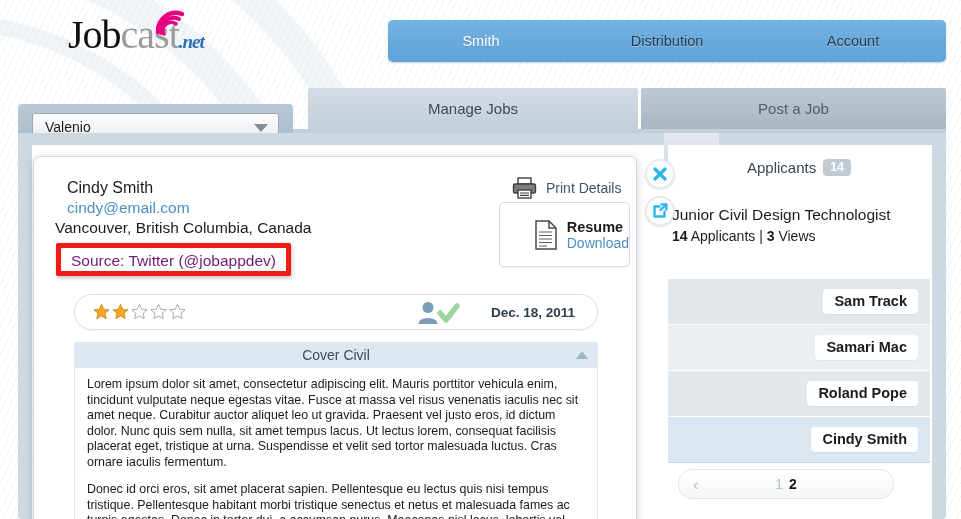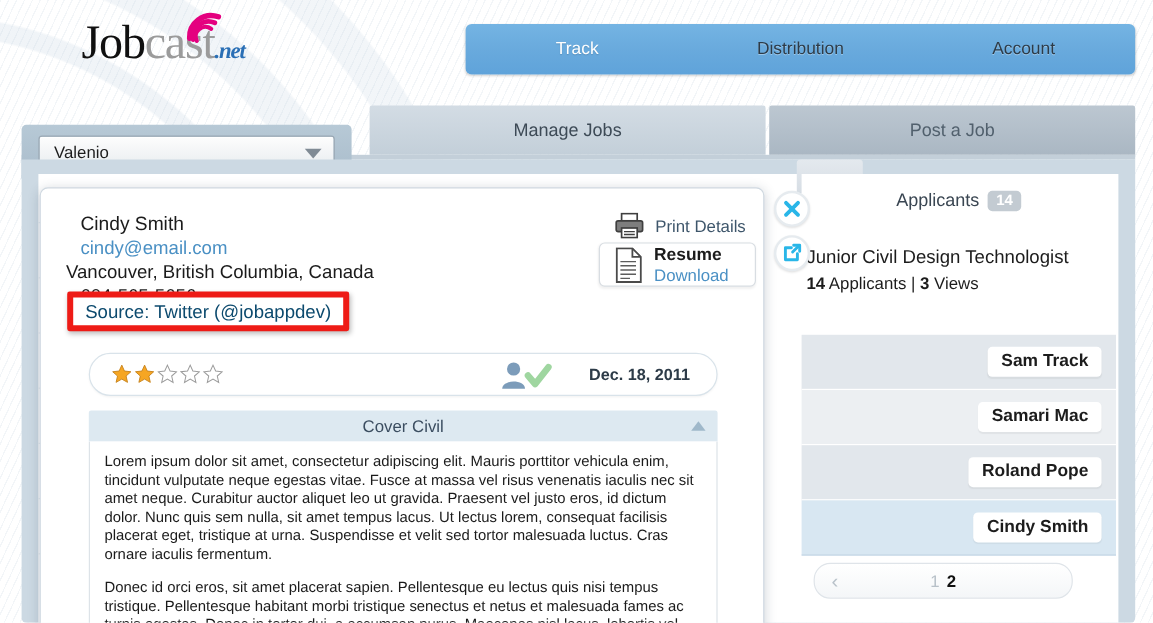--- a/index.html
+++ b/index.html
@@ -165,25 +165,26 @@
   .cand-email { position: absolute; left: 33px; top: 42px; font-size: 15.5px; color: #4a90c4; cursor: pointer; }
   .cand-loc { position: absolute; left: 21px; top: 62px; font-size: 15.5px; color: #1b1b1b; white-space: nowrap; }
   .cand-phone { position: absolute; left: 33px; top: 82px; font-size: 15.5px; color: #1b1b1b; }
 
   .print-btn {
     position: absolute; left: 478px; top: 20px;
     display: flex; align-items: center; gap: 8px; cursor: pointer;
   }
   .print-label { font-size: 14px; color: #3e566b; }
   .resume-btn {
-    position: absolute; left: 465px; top: 45px; width: 131px; height: 37px;
+    position: absolute; left: 465px; top: 45px; width: 131px; height: 65px;
     background: #ffffff; border: 1px solid #d8dde2; border-radius: 5px;
     box-shadow: 0 1px 2px rgba(0,0,0,0.06);
     display: flex; align-items: center; gap: 9px; padding-left: 12px;
     cursor: pointer;
+    justify-content: flex-end;
   }
   .resume-txt { display: flex; flex-direction: column; line-height: 16px; }
   .resume-title { font-size: 14.5px; font-weight: 700; color: #1b1b1b; }
   .resume-sub { font-size: 14px; color: #4a90c4; }
 
   .rating-bar {
     position: absolute; left: 40px; top: 137px; width: 524px; height: 36px;
     background: #ffffff; border: 1px solid #d9e3ea; border-radius: 18px;
     box-shadow: 0 1px 2px rgba(0,0,0,0.05);
     font-weight: bold;
@@ -218,21 +219,21 @@
   
   .annot-box {
     position: absolute; left: 56px; top: 243px; width: 235px; height: 33px;
     border: 5px solid #ee1b16; border-radius: 2px;
     background: #ffffff;
     box-shadow: 1px 2px 4px rgba(0,0,0,0.25);
     z-index: 40;
   }
   .annot-text {
     position: absolute; left: 10px; top: 4px;
-    font-size: 15.5px; color: #0c4a6e; white-space: nowrap;
+    font-size: 15.5px; color: #701a75; white-space: nowrap;
   }
 
   
   .circ-btn {
     position: absolute; width: 30px; height: 30px; border-radius: 50%;
     background: #ffffff; border: 2px solid #e6ebef;
     display: flex; align-items: center; justify-content: center;
     box-shadow: 0 1px 2px rgba(0,0,0,0.12);
     cursor: pointer; z-index: 45;
   }
@@ -250,21 +251,21 @@
         <path d="M6 24 A18 18 0 0 1 30 6" stroke="#e4007f" stroke-width="4.5" fill="none" stroke-linecap="round"></path>
         <path d="M9 25 A13 13 0 0 1 27 11" stroke="#e4007f" stroke-width="4" fill="none" stroke-linecap="round"></path>
         <path d="M12 26 A8 8 0 0 1 24 16" stroke="#e4007f" stroke-width="3.5" fill="none" stroke-linecap="round"></path>
       </svg>
       <div class="logo-text">
         <span class="lg-job">Job</span><span class="lg-cast">cast</span><span class="lg-net">.net</span>
       </div>
     </div>
 
     <div class="navbar">
-      <div class="nav-item active">Track</div>
+      <div class="nav-item active">Smith</div>
       <div class="nav-item">Distribution</div>
       <div class="nav-item">Account</div>
     </div>
   </div>
 
   <div class="tabstrip">
     <div class="tabstrip-base"></div>
     <div class="tab-sel-wrap">
       <div class="select-box">
         <span class="select-label">Valenio</span>

